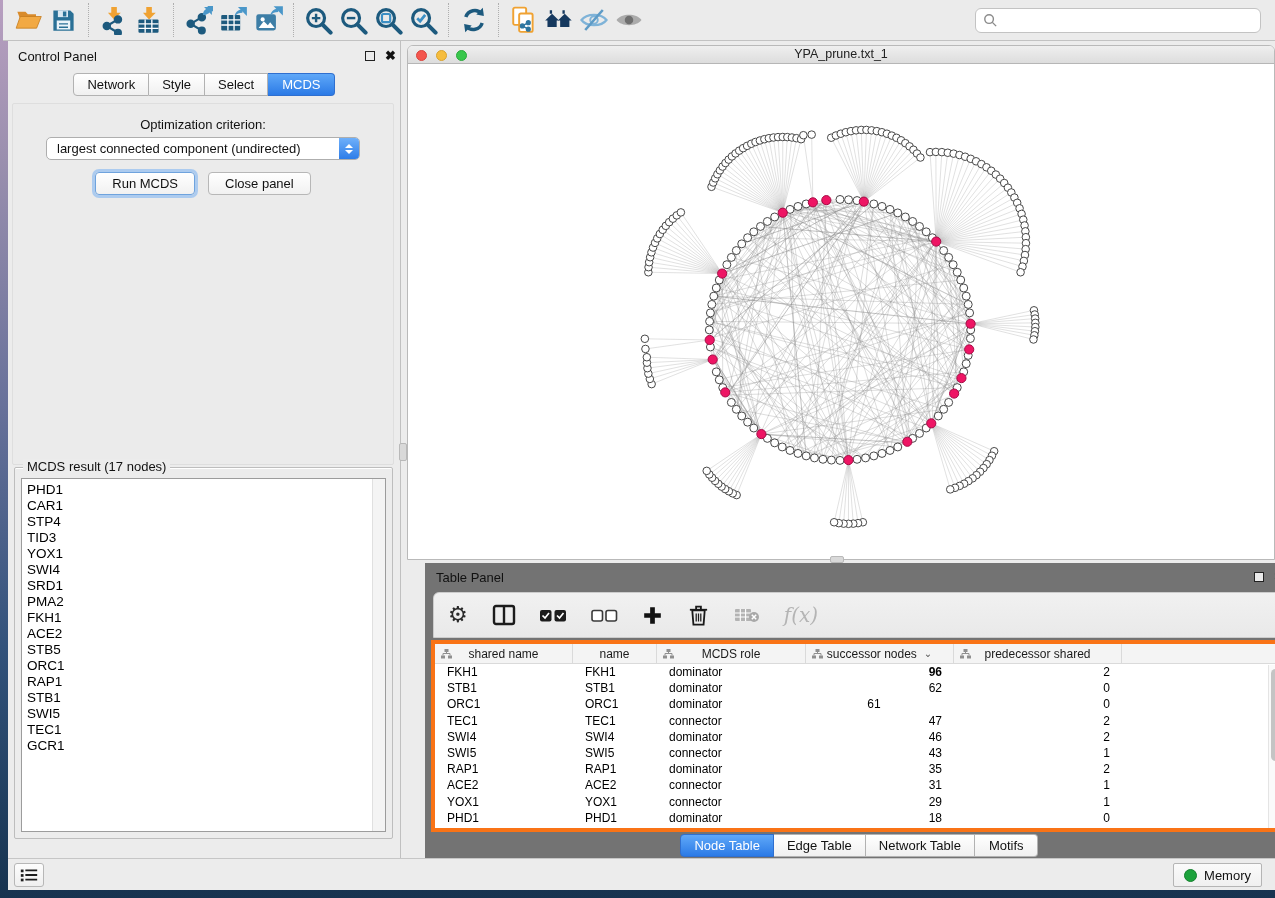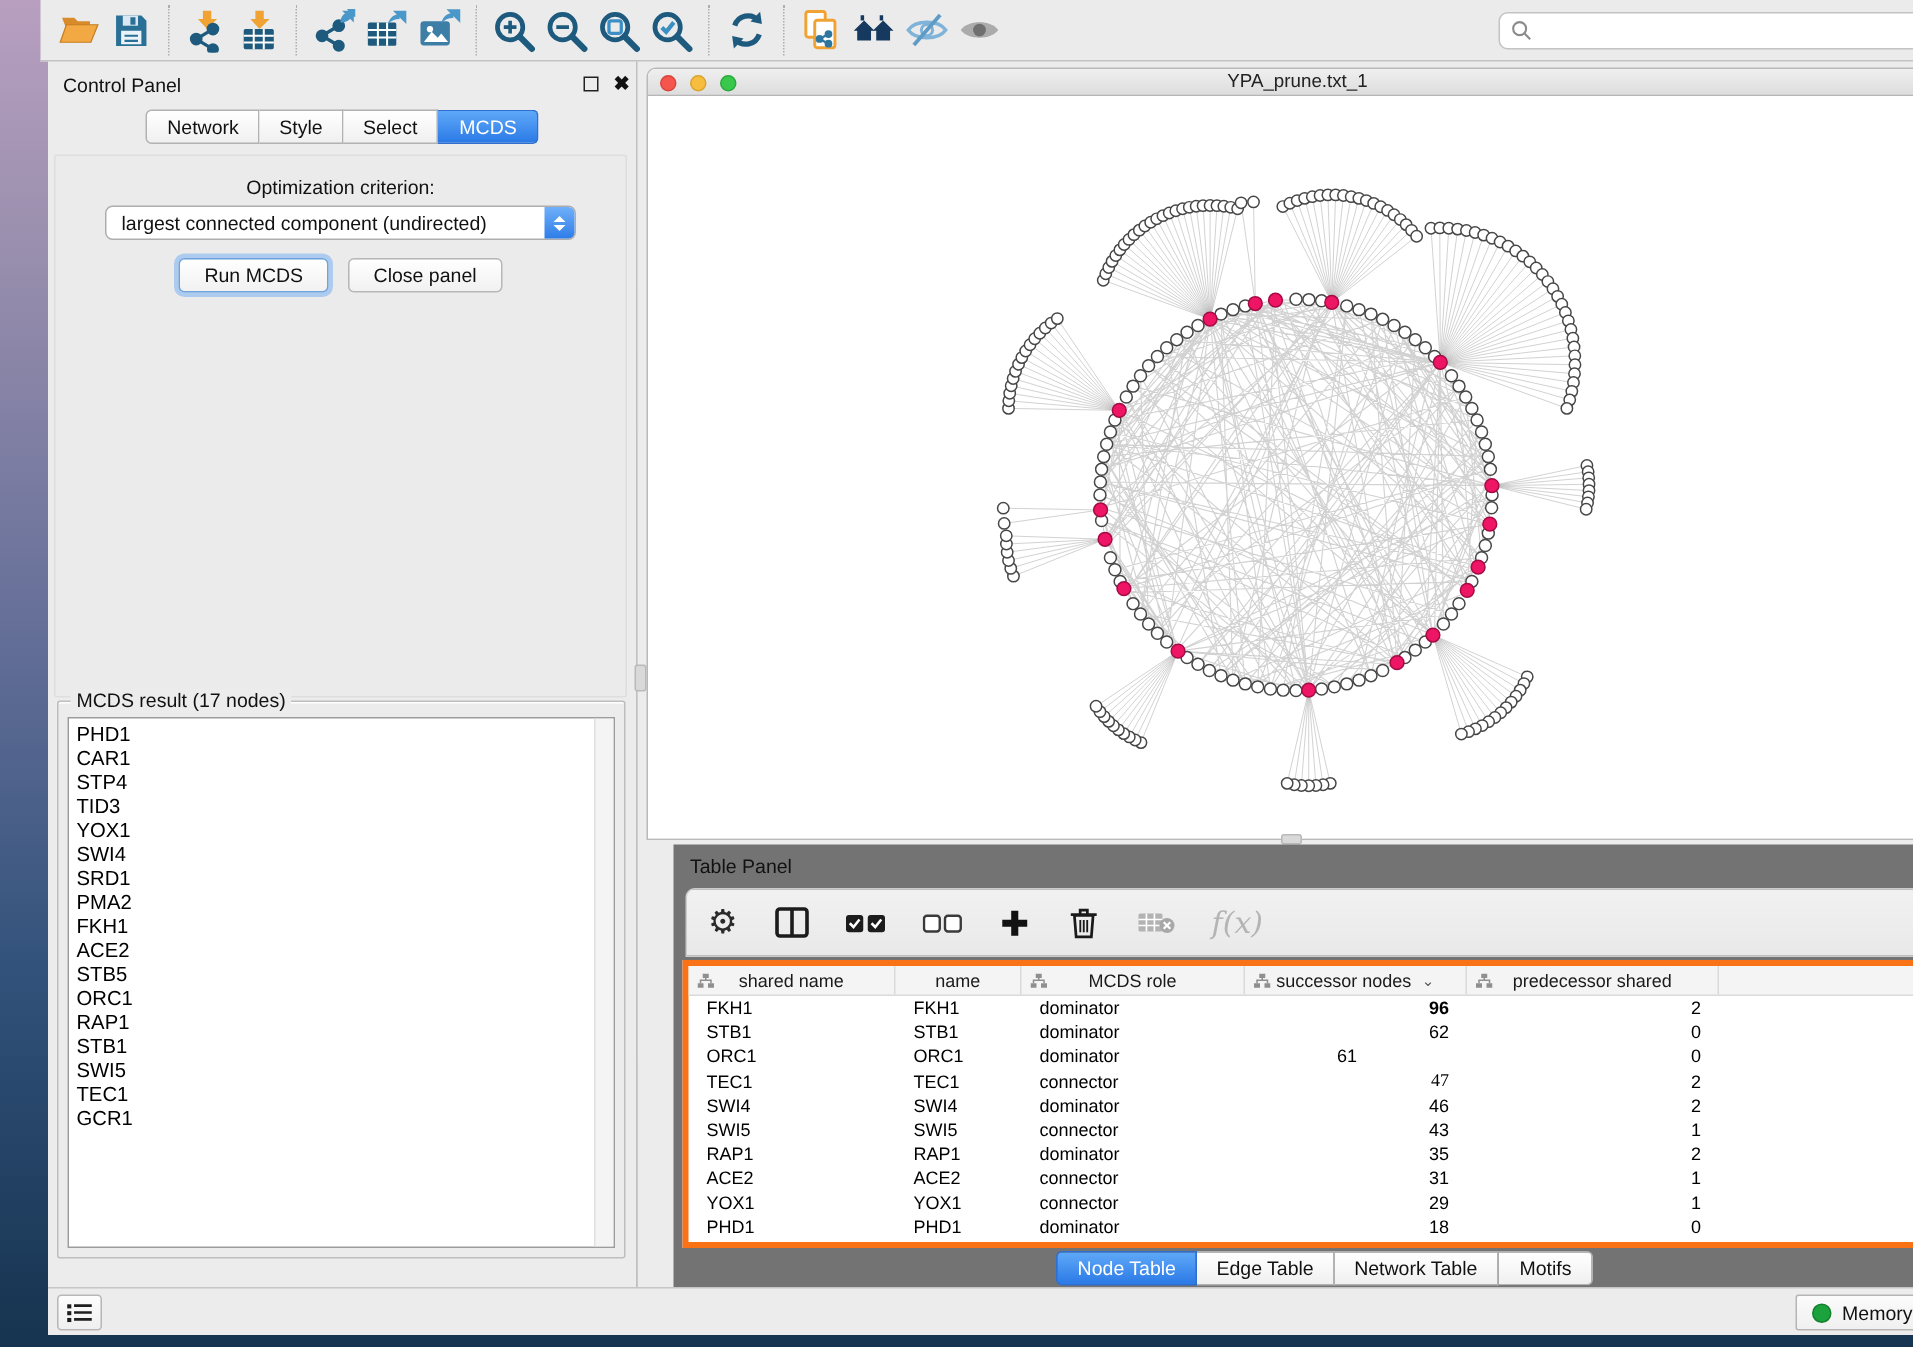--- a/index.html
+++ b/index.html
@@ -1,19 +1,19 @@
 <!DOCTYPE html>
 <html><head>
 <meta charset="utf-8">
 <style>
   html,body{margin:0;padding:0;width:1275px;height:898px;overflow:hidden;
     font-family:"Liberation Sans",sans-serif;
     background:linear-gradient(180deg,#b89fc0 0%,#9a8fae 18%,#68719a 45%,#32527b 72%,#16334f 100%);}
   *{box-sizing:border-box;}
-  #screen{position:absolute;inset:0;margin-left:24px;}
+  #screen{position:absolute;inset:0;}
 
   
   #toolbar{position:absolute;left:3px;top:0;width:1272px;height:41px;background:#ebebeb;
     border-bottom:1px solid #c2c2c2;display:flex;align-items:center;padding-left:8px;}
   .tbtn{width:35px;height:34px;display:flex;align-items:center;justify-content:center;flex:0 0 auto;}
   .tsep{width:1px;height:34px;border-left:1px dotted #aeaeae;margin:0 7px;flex:0 0 auto;}
   #search-box{margin-left:auto;margin-right:14px;width:286px;height:25px;background:#fff;
     border:1px solid #c3c3c3;border-radius:6px;display:flex;align-items:center;padding-left:7px;}
   #search-box input{border:none;outline:none;flex:1;height:20px;font-size:13px;background:transparent;
     font-family:"Liberation Sans",sans-serif;}
@@ -700,21 +700,21 @@
               <div class="tcell l" style="width: 138px;">ORC1</div>
               <div class="tcell l" style="width: 84px;">ORC1</div>
               <div class="tcell l" style="width: 149px;">dominator</div>
               <div class="tcell r" style="width: 148px; text-align: center;">61</div>
               <div class="tcell r" style="width: 168px;">0</div>
             </div>
             <div class="trow">
               <div class="tcell l" style="width: 138px;">TEC1</div>
               <div class="tcell l" style="width: 84px;">TEC1</div>
               <div class="tcell l" style="width: 149px;">connector</div>
-              <div class="tcell r" style="width: 148px; font-family: Liberation Serif, serif;">47</div>
+              <div class="tcell r" style="width: 148px;">47</div>
               <div class="tcell r" style="width: 168px;">2</div>
             </div>
             <div class="trow">
               <div class="tcell l" style="width: 138px;">SWI4</div>
               <div class="tcell l" style="width: 84px;">SWI4</div>
               <div class="tcell l" style="width: 149px;">dominator</div>
               <div class="tcell r" style="width: 148px;">46</div>
               <div class="tcell r" style="width: 168px;">2</div>
             </div>
             <div class="trow">

